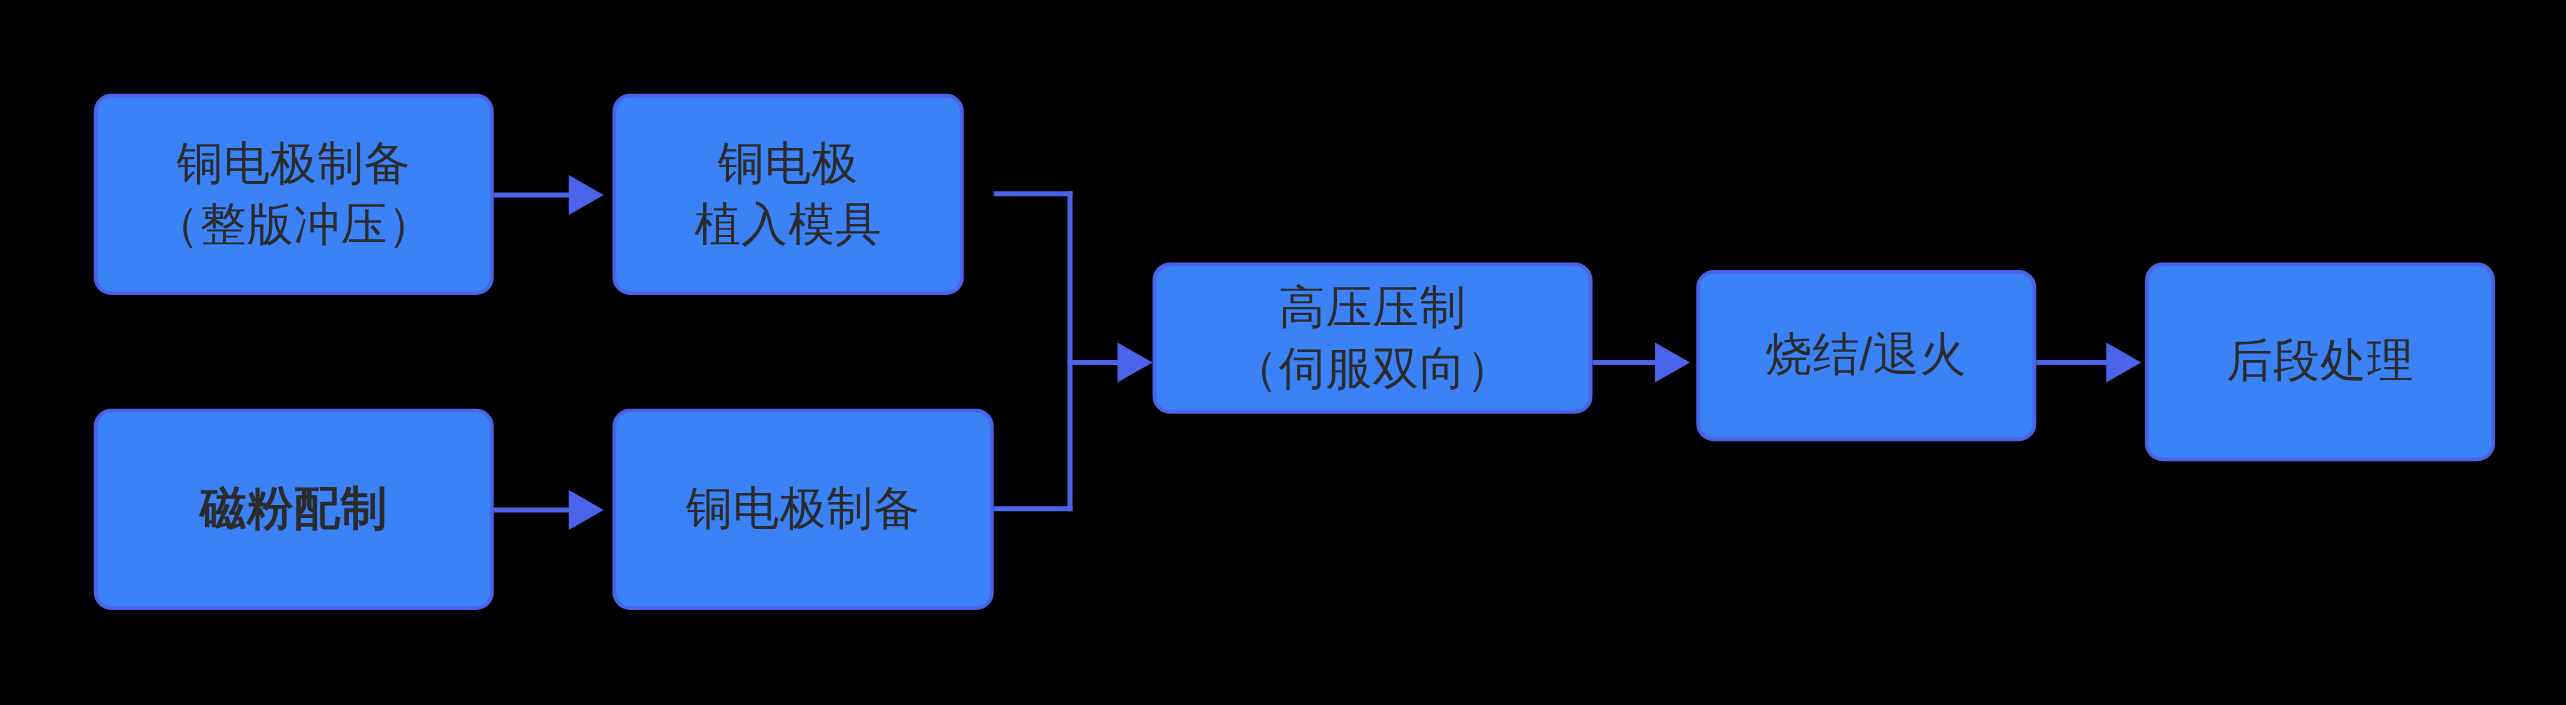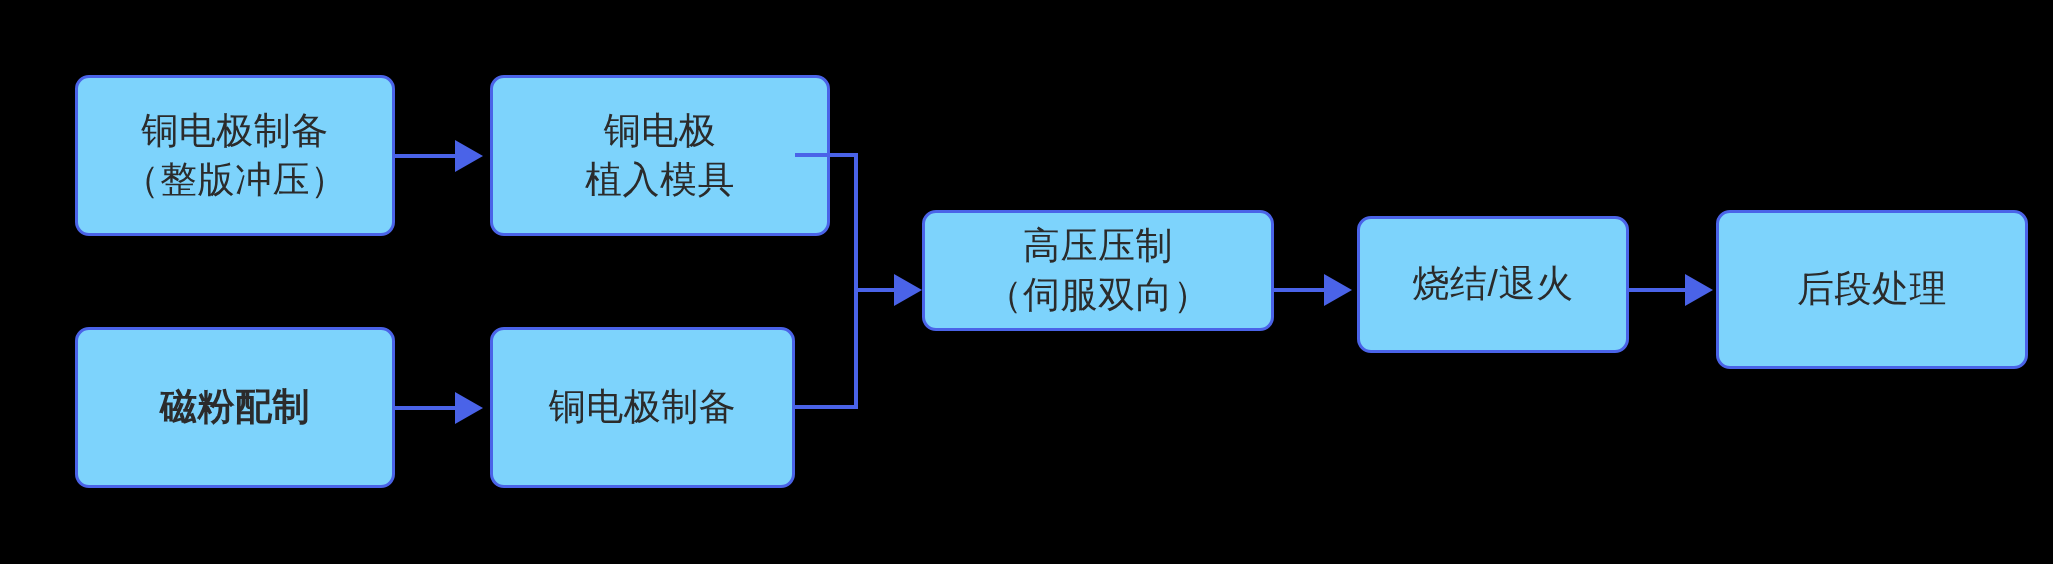--- a/index.html
+++ b/index.html
@@ -14,45 +14,45 @@
     height: 564px;
     background: #000000;
     overflow: hidden;
     font-family: "Liberation Sans", "DejaVu Sans", sans-serif;
   }
 
   
   .node {
     position: absolute;
     box-sizing: border-box;
-    background: #7dd3fc;
+    background: #3b82f6;
     border: 3px solid #4a63e8;
     border-radius: 14px;
     display: flex;
     align-items: center;
     justify-content: center;
     text-align: center;
     color: #2b2b2b;
     font-size: 37px;
     line-height: 1.32;
     letter-spacing: 0.5px;
     white-space: pre-line;
     padding: 0 6px;
   }
 
   
   .node.n1 { left: 75px;  top: 75px;  width: 320px; height: 161px; }
-  .node.n2 { left: 490px; top: 75px;  width: 340px; height: 161px; }
+  .node.n2 { left: 490px; top: 75px;  width: 281px; height: 161px; }
   
   .node.n3 { left: 75px;  top: 327px; width: 320px; height: 161px; font-weight: bold; }
   .node.n4 { left: 490px; top: 327px; width: 305px; height: 161px; }
   
   .node.n5 { left: 922px;  top: 210px; width: 352px; height: 121px; }
   .node.n6 { left: 1357px; top: 216px; width: 272px; height: 137px; }
-  .node.n7 { left: 1716px; top: 210px; width: 312px; height: 159px; }
+  .node.n7 { left: 1716px; top: 210px; width: 280px; height: 159px; }
 
   
   .hline, .vline {
     position: absolute;
     background: #4a63e8;
   }
   .hline { height: 4px; }
   .vline { width: 4px; }
 
   .arrowhead {

